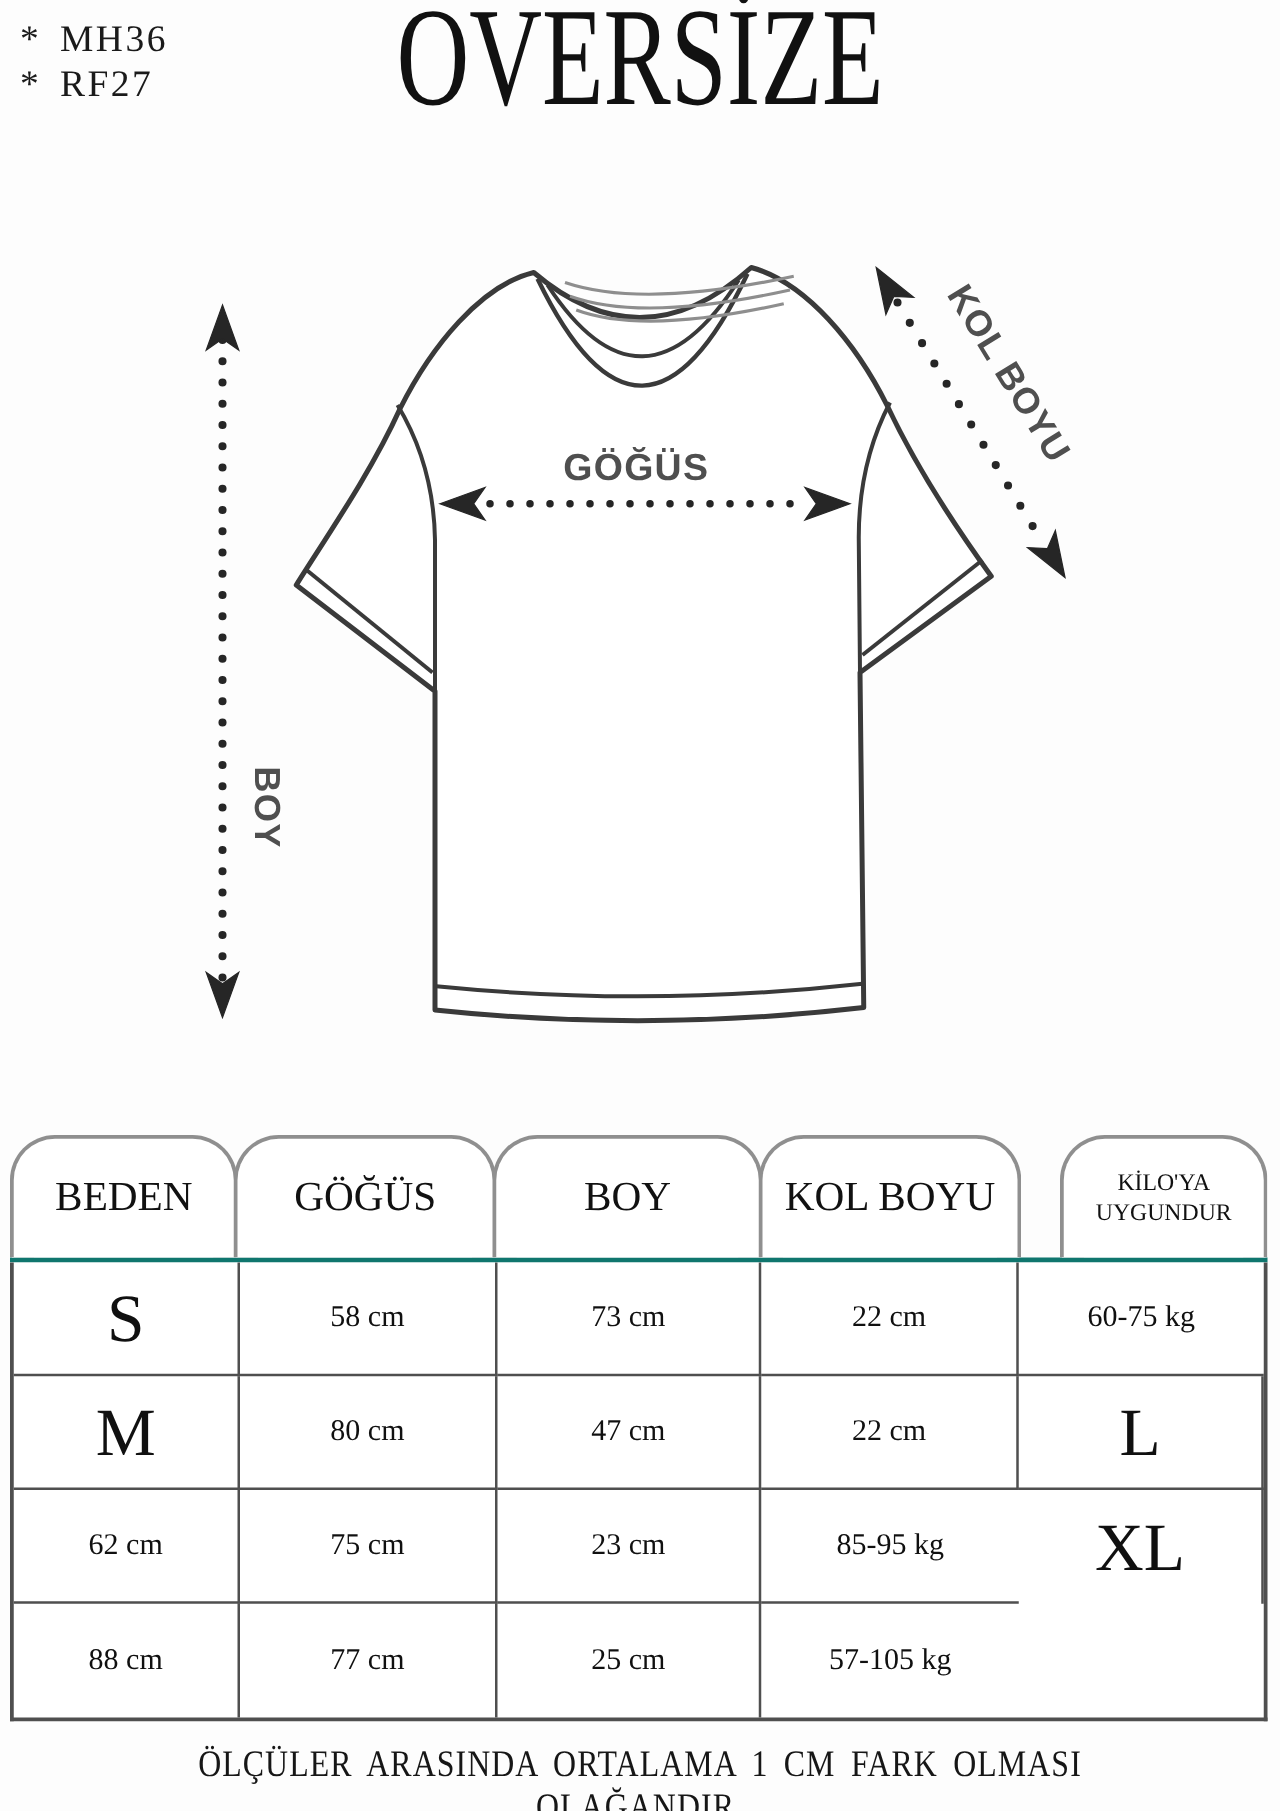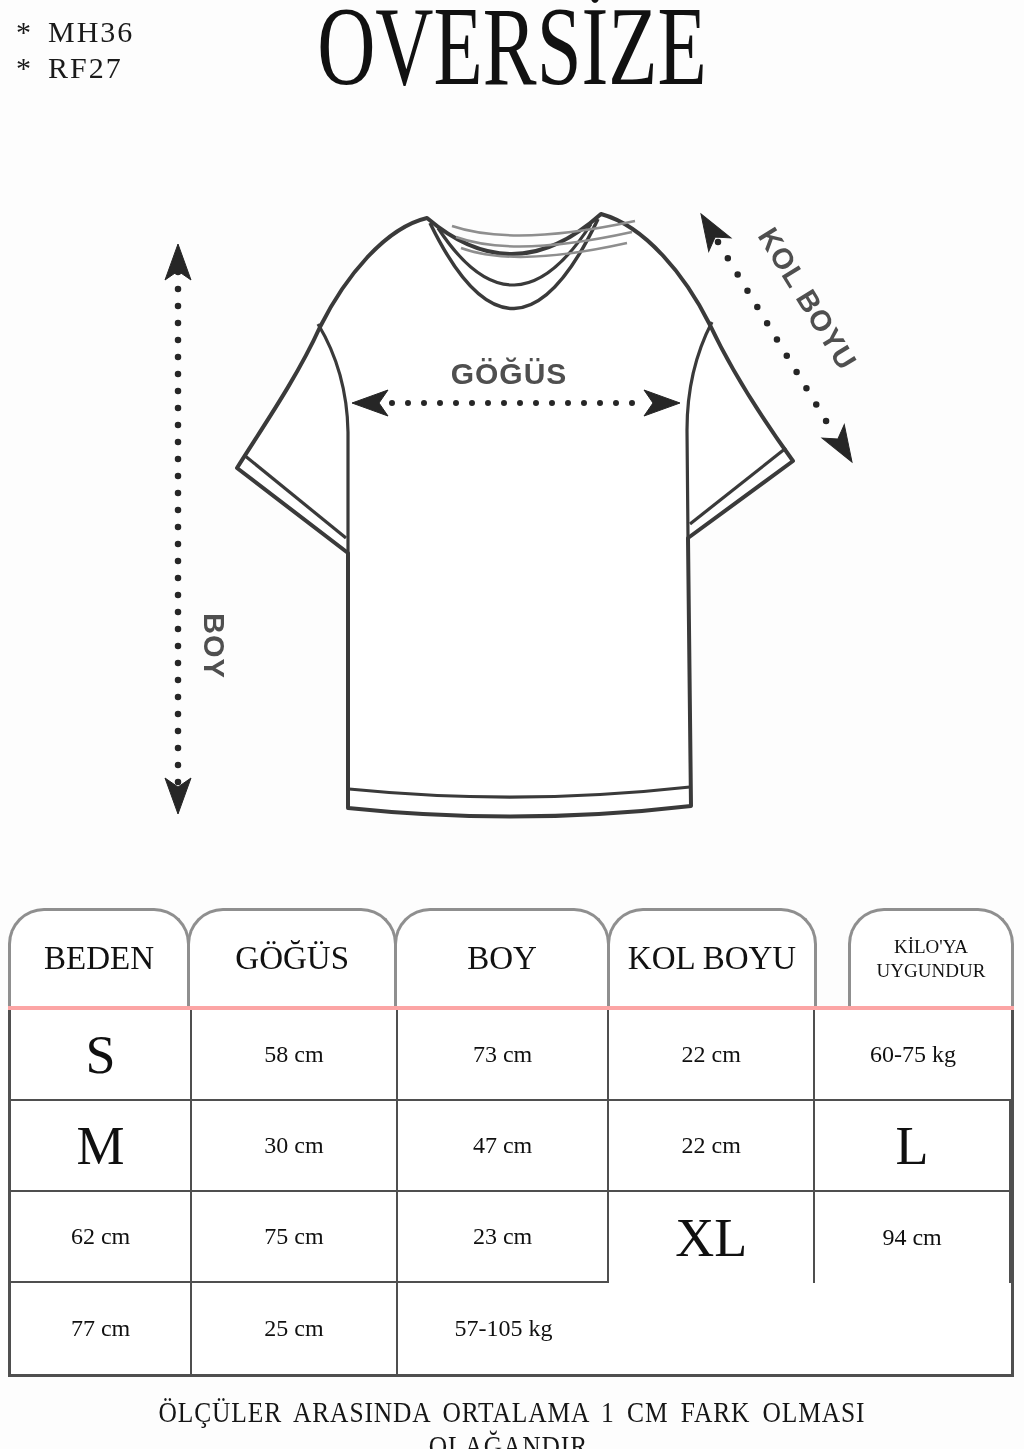--- a/index.html
+++ b/index.html
@@ -24,21 +24,21 @@
   }
 
   
   .diagram { position:absolute; top:190px; left:0; width:1024px; height:660px; }
   .diag-label { font-family:"Liberation Sans", sans-serif; font-weight:bold; fill:#4f4f4f; }
 
   
   .size-table { position:absolute; left:8px; top:908px; width:1006px; }
   .thead {
     display:grid; grid-template-columns:184fr 209fr 215fr 209fr 199fr;
-    height:98px; border-bottom:4px solid #fca5a5;
+    height:98px; border-bottom:4px solid #0f766e;
   }
   .tab {
     background:#fff; border:3px solid #8f8f8f; border-bottom:none;
     border-radius:36px 36px 0 0;
     display:flex; flex-direction:column; align-items:center; justify-content:center;
     font-size:33px; text-align:center; line-height:1.1; color:#111;
   }
   .tab + .tab { margin-left:-3px; }
   .tab.small { font-size:19px; line-height:1.25;margin-left:31px; }
   .tbody {
@@ -160,31 +160,32 @@
 
     <div class="tbody">
 
       <div class="cell size">S</div>
       <div class="cell">58 cm</div>
       <div class="cell">73 cm</div>
       <div class="cell">22 cm</div>
       <div class="cell col-last">60-75 kg</div>
 
       <div class="cell size">M</div>
-      <div class="cell">30 cm</div>
+      <div class="cell">80 cm</div>
       <div class="cell">47 cm</div>
       <div class="cell">22 cm</div>
 
       <div class="cell size">L</div>
       <div class="cell">62 cm</div>
       <div class="cell">75 cm</div>
       <div class="cell">23 cm</div>
+      <div class="cell col-last">85-95 kg</div>
 
       <div class="cell size row-last">XL</div>
-      <div class="cell row-last">94 cm</div>
+      <div class="cell row-last">88 cm</div>
       <div class="cell row-last">77 cm</div>
       <div class="cell row-last">25 cm</div>
       <div class="cell col-last row-last">57-105 kg</div>
     </div>
   </div>
 
   <div class="note">ÖLÇÜLER ARASINDA ORTALAMA 1 CM FARK OLMASI OLAĞANDIR.</div>
 
 </div>
 

